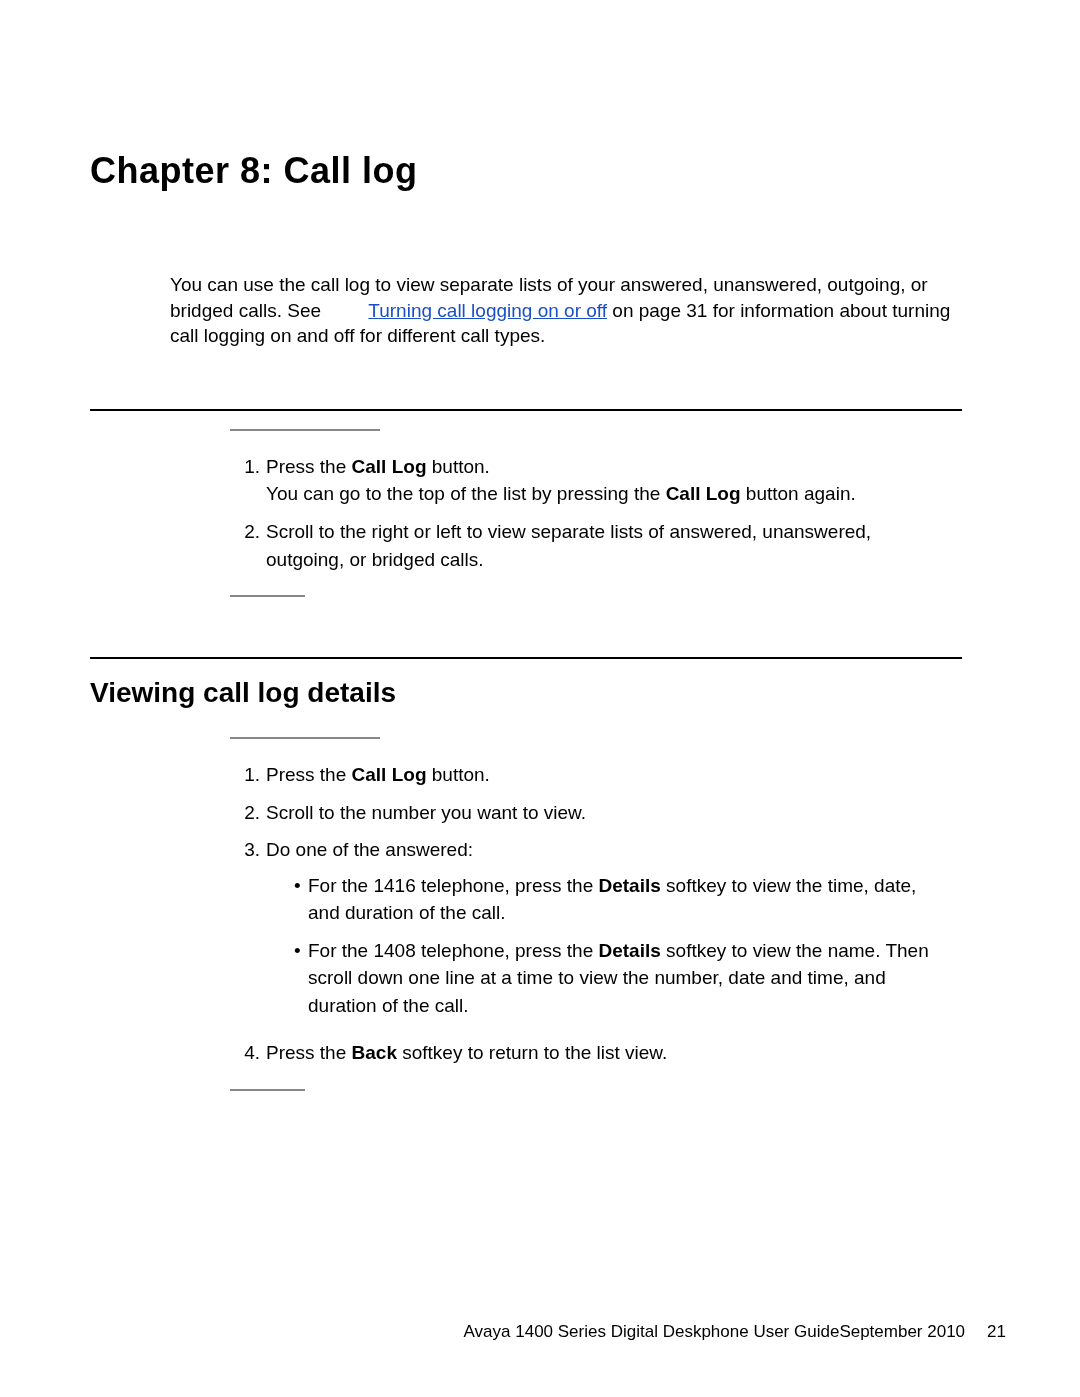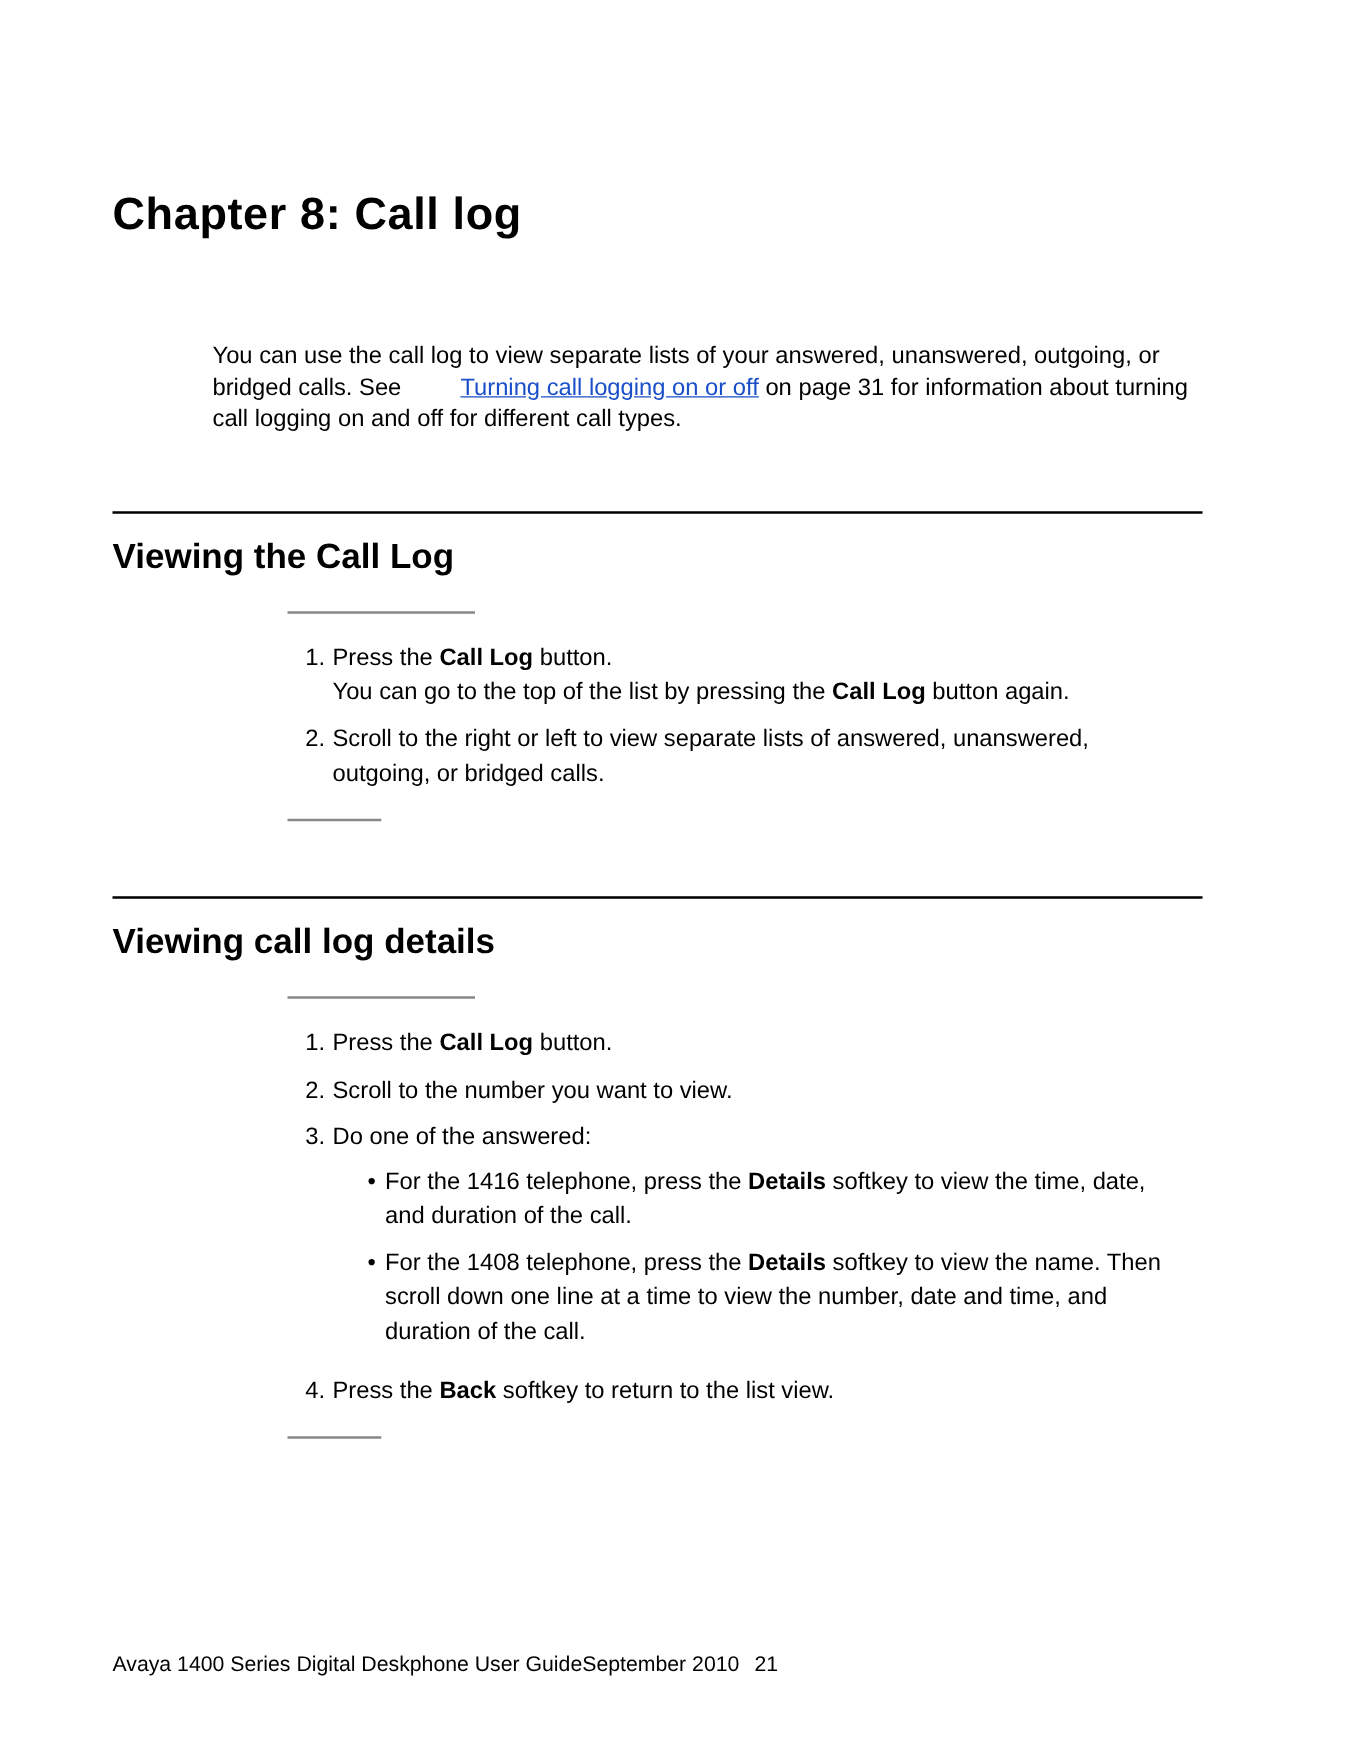--- a/index.html
+++ b/index.html
@@ -14,36 +14,35 @@
   .short-rule-end { border: none; border-top: 2px solid #888; width: 75px; margin-left: 140px; margin-top: 22px; }
   .steps { margin-left: 150px; margin-right: 10px; font-size: 19px; line-height: 1.45; }
   .step { display: flex; margin-bottom: 10px; }
   .step-num { width: 26px; flex-shrink: 0; text-align: right; padding-right: 6px; }
   .step-body { flex: 1; }
   .step-body .bold { font-weight: bold; text-align: center; }
   .sublist { margin-top: 8px; margin-left: 28px; }
   .subitem { display: flex; margin-bottom: 10px; }
   .bullet { width: 14px; flex-shrink: 0; }
   .subbody { flex: 1; }
-  .footer { position: absolute; bottom: 55px; left: 90px; right: 74px; display: flex; justify-content: flex-start; font-size: 17px; }
-  .footer-right { display: flex; gap: 12px; }
+  .footer { position: absolute; bottom: 55px; left: 90px; right: 74px; display: flex; justify-content: flex-end; font-size: 17px; }
+  .footer-right { display: flex; gap: 22px; }
 </style>
 </head>
 <body>
 
 <div class="page">
 
   <h1 class="chapter-title">Chapter 8:  Call log</h1>
 
   <p class="intro">
     <span>You can use the call log to view separate lists of your answered, unanswered, outgoing, or bridged calls. See </span><span class="link">Turning call logging on or off</span><span> on page 31 for information about turning call logging on and off for different call types.</span>
   </p>
 
   <hr class="full-rule">
-  <h2 class="section-title">Viewing the Call Log</h2>
   <hr class="short-rule">
 
   <div class="steps">
     <div class="step">
       <div class="step-num">1.</div>
       <div class="step-body">
         <span>Press the </span><span class="bold">Call Log</span><span> button.</span><br>
         <span>You can go to the top of the list by pressing the </span><span class="bold">Call Log</span><span> button again.</span>
       </div>
     </div>

